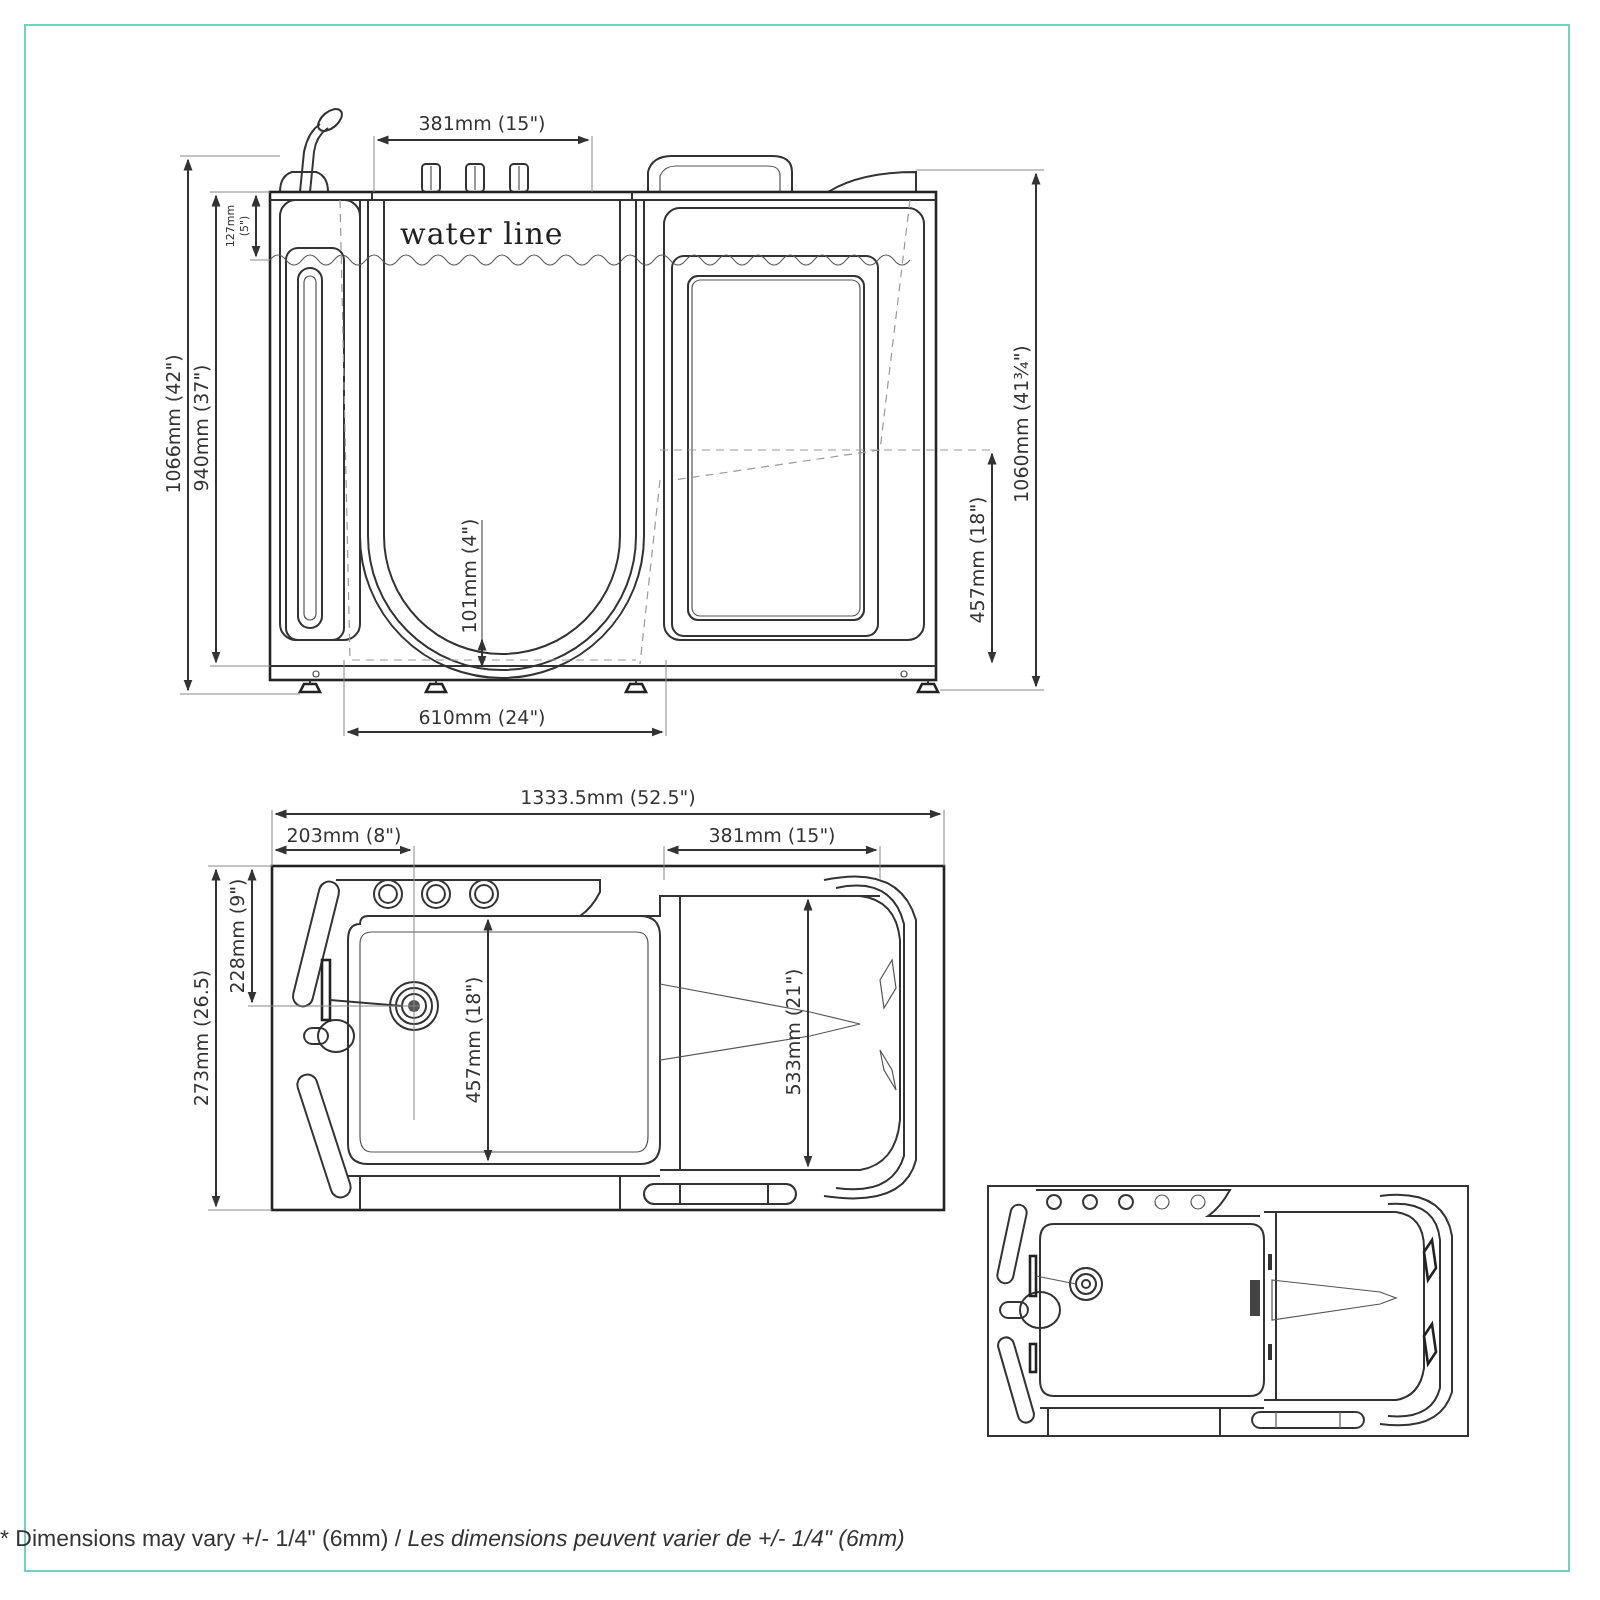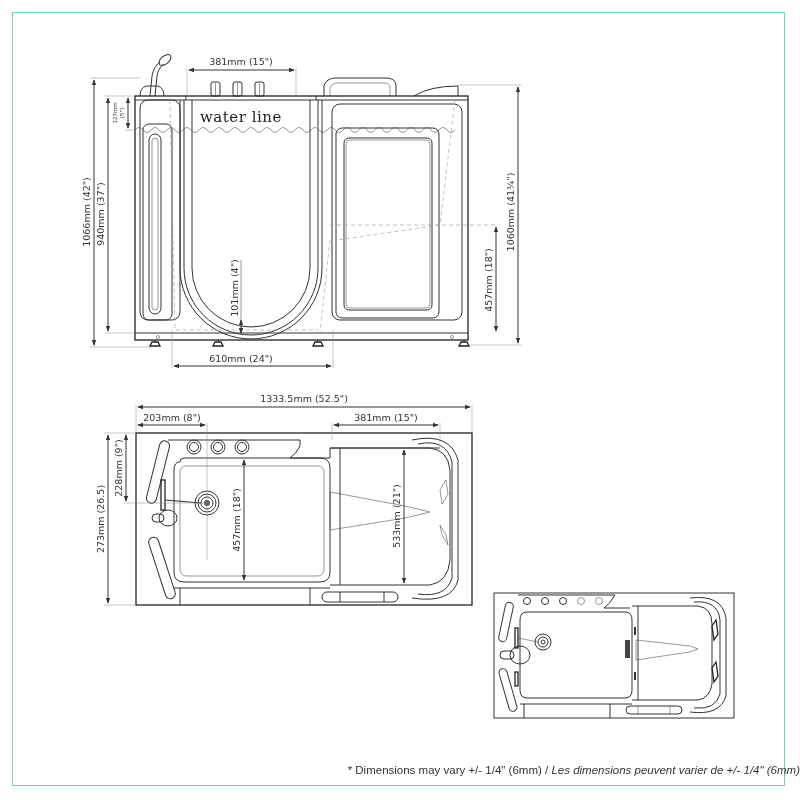--- a/index.html
+++ b/index.html
@@ -8,21 +8,21 @@
     svg { position: absolute; left: 0; top: 0; }
     .dim { font-family: "DejaVu Sans", sans-serif; font-size: 9.5px; fill: #333; }
     .dim-sm { font-family: "DejaVu Sans", sans-serif; font-size: 5.5px; fill: #333; }
     .wl { font-family: "DejaVu Serif", serif; font-size: 15px; fill: #222; letter-spacing: 0.5px; }
     .ln { stroke: #333; stroke-width: 1; fill: none; }
     .ln2 { stroke: #222; stroke-width: 1.3; fill: none; }
     .thin { stroke: #555; stroke-width: 0.6; fill: none; }
     .dash { stroke: #999; stroke-width: 0.6; fill: none; stroke-dasharray: 4 3; }
     .ext { stroke: #888; stroke-width: 0.5; fill: none; }
     .arrow { fill: #333; }
-    #footnote { position: absolute; left: 0; width: 800px; top: 764px; text-align: right; font-family: "Liberation Sans", sans-serif; font-size: 11.5px; color: #333; }
+    #footnote { position: absolute; left: 0; width: 800px; top: 764px; text-align: left; font-family: "Liberation Sans", sans-serif; font-size: 11.5px; color: #333; }
     #footnote .fr { font-style: italic; }
   </style>
 </head>
 <body>
 
 <div id="frame"></div>
 
 <svg width="800" height="800" viewBox="0 0 800 800">
   <defs>
     <marker id="ar" viewBox="0 0 8 8" refX="7" refY="4" markerWidth="6" markerHeight="6" orient="auto-start-reverse">

